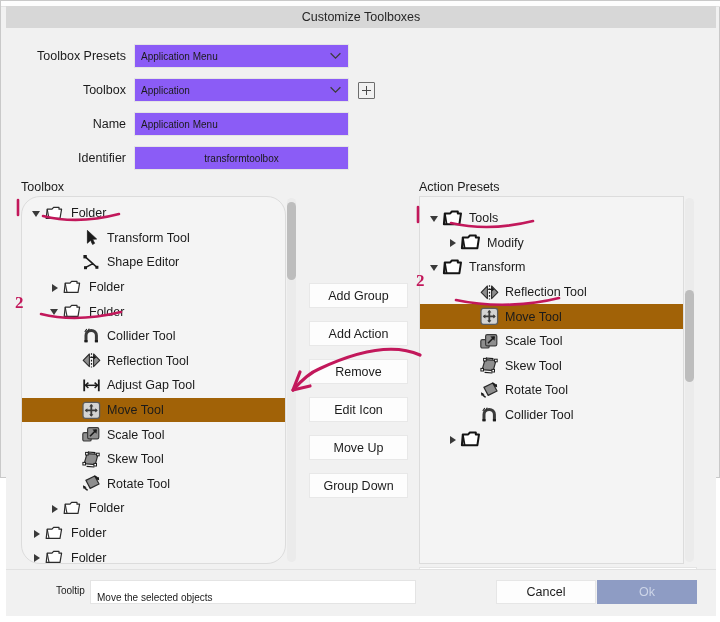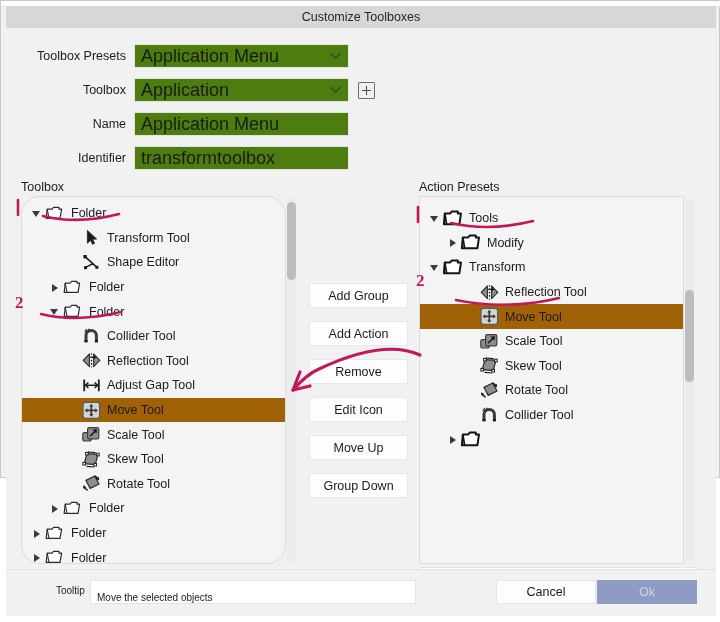--- a/index.html
+++ b/index.html
@@ -32,24 +32,24 @@
     background:#f1f1f1;
   }
 
   
   .form-row{position:absolute;display:flex;align-items:center;}
   .form-label{
     text-align:right;font-size:12.5px;color:#1b1b1b;
     padding-right:8px;box-sizing:border-box;
   }
   .field{
-    background:#4d7c0f;border:1px solid #e4e4e4;
+    background:#8b5cf6;border:1px solid #e4e4e4;
     height:24px;box-sizing:border-box;
     display:flex;align-items:center;
-    padding:0 6px;font-size:18px;color:#1b1b1b;
+    padding:0 6px;font-size:10px;color:#1b1b1b;
     position:relative;
   }
   .field.combo{padding-right:26px;}
   .chev{
     position:absolute;right:7px;top:50%;transform:translateY(-50%);
     width:11px;height:7px;
   }
   .plusbtn{
     width:17px;height:17px;margin-left:9px;
     border:1px solid #6d6d6d;background:#f1f1f1;
@@ -187,21 +187,21 @@
 
     <div class="form-row" style="left:23px;top:84px;">
       <div class="form-label" style="width:105px;">Name</div>
       <div class="field" style="width:215px;">
         <span>Application Menu</span>
       </div>
     </div>
 
     <div class="form-row" style="left:23px;top:118px;">
       <div class="form-label" style="width:105px;">Identifier</div>
-      <div class="field" style="width:215px;">
+      <div class="field" style="width:215px;justify-content:center;">
         <span>transformtoolbox</span>
       </div>
     </div>
 
     <div class="panel-title" style="left:15px;top:152px;">Toolbox</div>
     <div class="treepanel" id="leftPanel" style="left:15px;top:168px;width:265px;height:368px;border-radius:19px;">
       <div class="tree" id="leftTree" style="top: 4px;">
           <div class="node" style="padding-left: 9px;">
             <span class="twisty open"></span>
             <span class="nicon">

